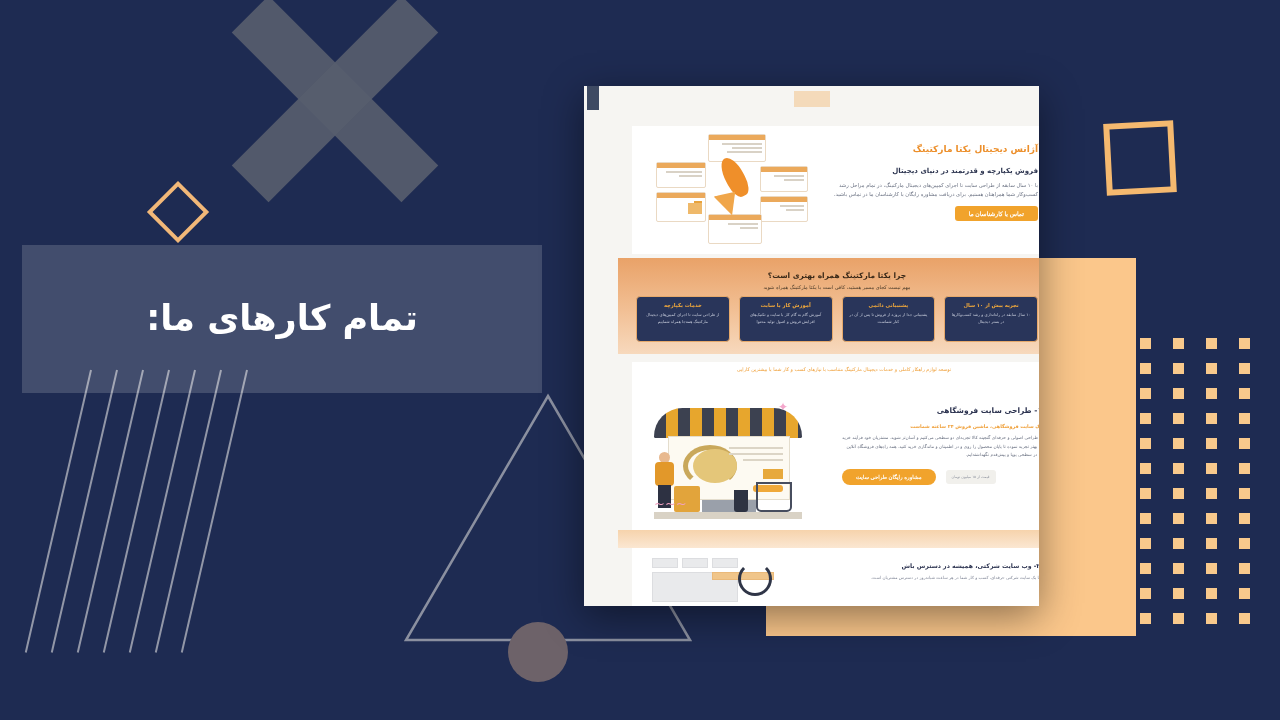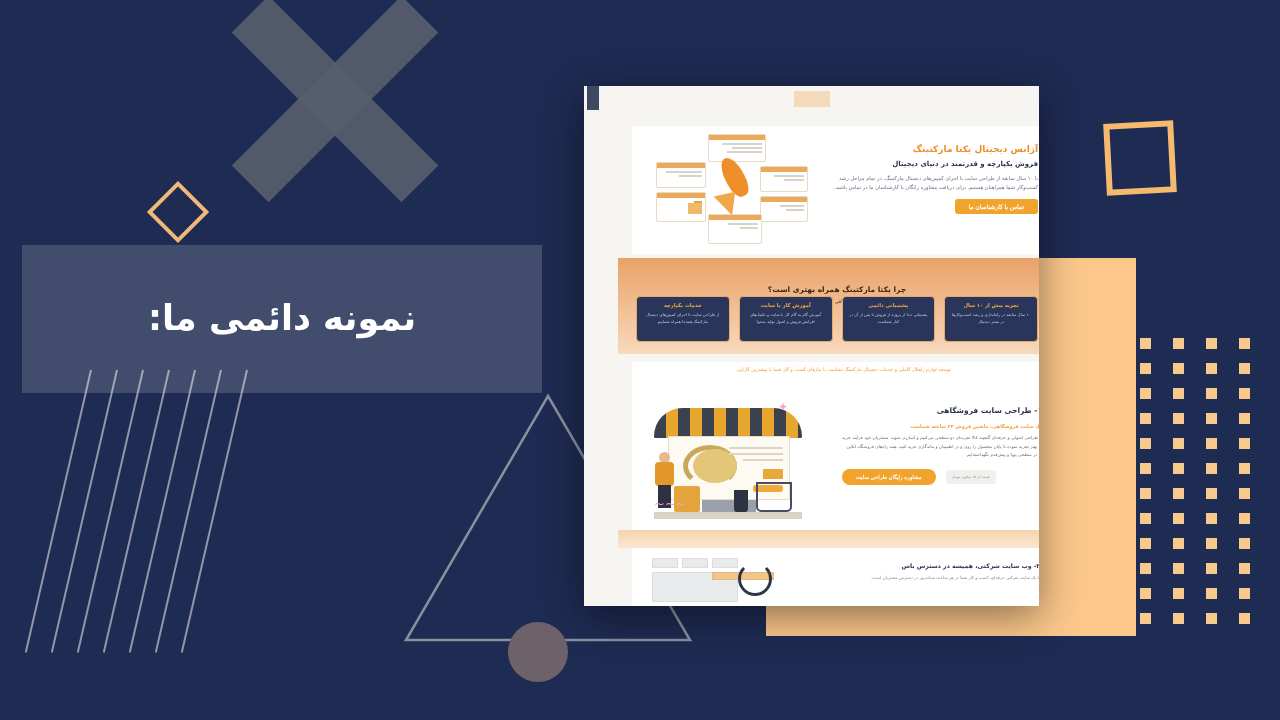--- a/index.html
+++ b/index.html
@@ -204,21 +204,21 @@
     position: absolute;
     right: 18px; top: 18px;
     width: 208px;
     text-align: right;
     direction: rtl;
   }
   .hero-title {
     color: #ec8f2b;
     font-size: 9px;
     font-weight: 700;
-    margin-bottom: 6px;
+    margin-bottom: 13px;
   }
   .hero-sub {
     color: #2d3550;
     font-size: 7px;
     font-weight: 700;
     margin-bottom: 6px;
   }
   .hero-body {
     color: #6a7182;
     font-size: 5.2px;
@@ -239,21 +239,21 @@
 
   
   .band {
     position: absolute;
     left: 34px; top: 172px;
     width: 438px; height: 96px;
     background: linear-gradient(180deg,#e9a268 0%,#f2c095 55%,#f7d9bd 100%);
     text-align: center;
     direction: rtl;
   }
-  .band h3 { color: #3b2a19; font-size: 7.5px; font-weight: 700; margin-top: 27px; }
+  .band h3 { color: #3b2a19; font-size: 7.5px; font-weight: 700; margin-top: 13px; }
   .band p  { color: #4a3a28; font-size: 5px; margin-top: 4px; }
   .band-cards {
     position: absolute;
     left: 18px; right: 18px; top: 38px;
     display: flex;
     gap: 9px;
     justify-content: space-between;
   }
   .band-card {
     flex: 1 1 0;
@@ -422,21 +422,21 @@
       <i style="left: 297px; top: 250px;"></i>
       <i style="left: 330px; top: 250px;"></i>
       <i style="left: 363px; top: 250px;"></i>
       <i style="left: 264px; top: 275px;"></i>
       <i style="left: 297px; top: 275px;"></i>
       <i style="left: 330px; top: 275px;"></i>
       <i style="left: 363px; top: 275px;"></i>
     </div>
 
   <div class="caption">
-    <div class="line">نمونه دائمی ما:</div>
+    <div class="line">تمام کارهای ما:</div>
   </div>
 
   <div class="mockup">
     <div class="mock-inner">
 
       <div class="site-topbar">
         <div class="tab-chip"></div>
         <div class="logo"></div>
       </div>
 

